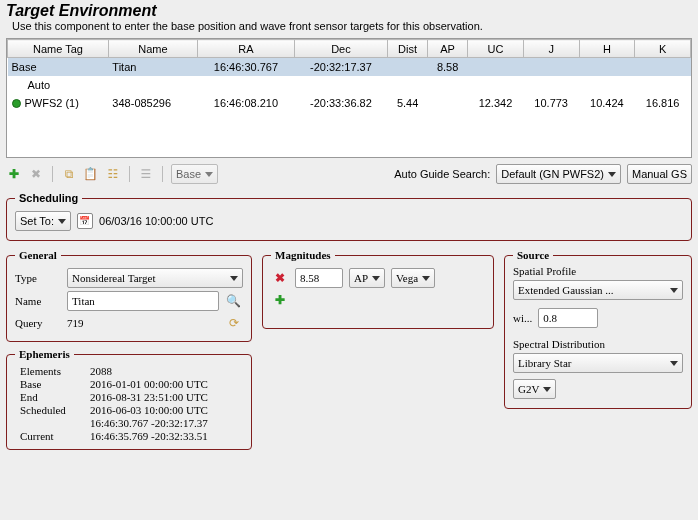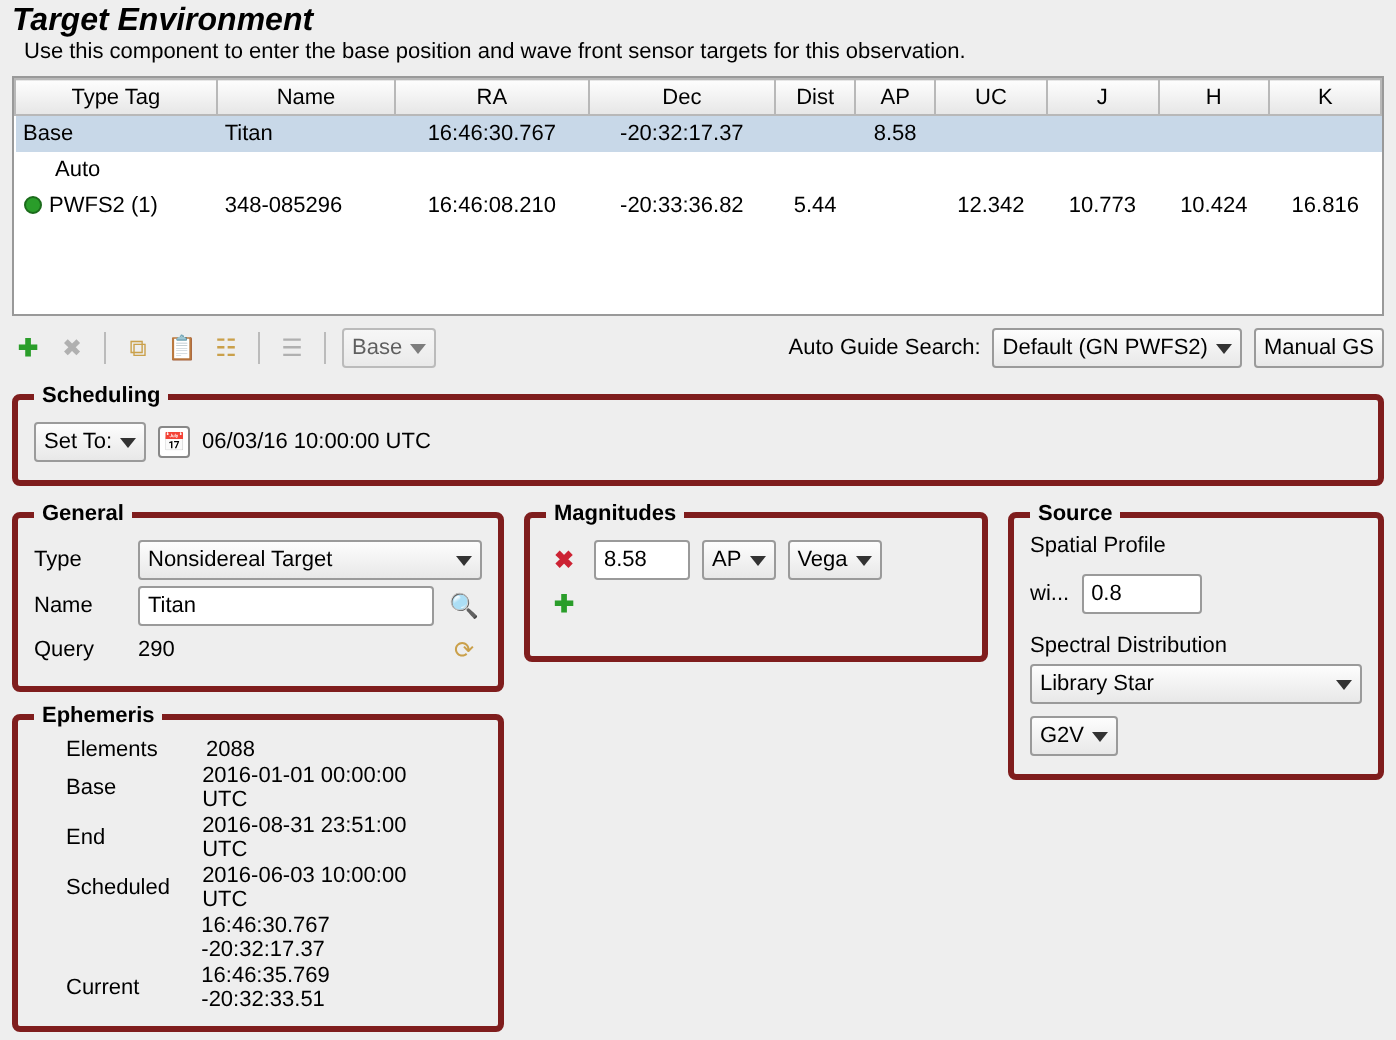--- a/index.html
+++ b/index.html
@@ -93,38 +93,38 @@
   .combo { display: inline-flex; align-items: center; gap: 4px; cursor: pointer; }
   .combo .caret, select { position: relative; }
   .caret {
     width: 0; height: 0;
     border-left: 4px solid transparent;
     border-right: 4px solid transparent;
     border-top: 5px solid #333;
     display: inline-block;
   }
   fieldset.panel {
-    border: 3px solid #7f1d1d;
+    border: 1px solid #7f1d1d;
     border-radius: 4px;
     margin: 6px 4px 2px 6px;
     padding: 4px 8px 6px 8px;
   }
   fieldset.panel legend {
     font-weight: bold;
     font-size: 11px;
     padding: 0 4px;
   }
   .row { display: flex; align-items: center; gap: 6px; margin: 3px 0; }
   .lbl { width: 46px; text-align: left; }
   .lbl-nw { white-space: nowrap; }
-  .cols { display: flex; align-items: flex-start; }
+  .cols { display: flex; align-items: flex-start; font-family: Liberation Serif, serif; }
   .col-left { width: 256px; }
   .col-mid { flex: 1; }
   .col-right { width: 200px; }
-  .eph-row { display: flex; gap: 6px; font-size: 11px; margin: 1px 16px; align-items: center; }
+  .eph-row { display: flex; gap: 6px; font-size: 11px; margin: 1px 5px; align-items: center; }
   .eph-row .elabel { width: 64px; }
   .small-icon-btn {
     width: 18px; height: 18px; display: inline-flex; align-items:center; justify-content:center;
     cursor:pointer; font-size:12px; color:#555;
   }
   .red { color: #c23; font-weight: bold; }
   .green { color: #2a9d2a; font-weight: bold; }
   .spacer { flex: 1; }
   .icon-cal {
     width:16px;height:16px;border:1px solid #888;background:#fff;display:inline-flex;align-items:center;justify-content:center;font-size:9px;cursor:pointer;border-radius:2px;
@@ -133,21 +133,21 @@
 </head>
 <body>
 
 <div class="title">Target Environment</div>
 <div class="subtitle">Use this component to enter the base position and wave front sensor targets for this observation.</div>
 
 <div class="table-wrap">
   <table class="grid">
     <thead>
       <tr>
-        <th>Type Tag</th>
+        <th>Name Tag</th>
         <th>Name</th>
         <th>RA</th>
         <th>Dec</th>
         <th style="width:40px">Dist</th>
         <th style="width:40px">AP</th>
         <th>UC</th>
         <th>J</th>
         <th>H</th>
         <th>K</th>
       </tr>
@@ -232,21 +232,21 @@
             <span class="caret"></span>
         </span>
       </div>
       <div class="row">
         <span class="lbl">Name</span>
         <input type="text" style="flex: 1 1 0%;" value="Titan">
         <span class="small-icon-btn">🔍</span>
       </div>
       <div class="row">
         <span class="lbl">Query</span>
-        <span style="flex:1">290</span>
+        <span style="flex:1">719</span>
         <span class="small-icon-btn" style="color:#caa04a">⟳</span>
       </div>
     </fieldset>
 
     <fieldset class="panel">
       <legend>Ephemeris</legend>
       <div class="eph-row">
           <span class="elabel">Elements</span>
           <span>2088</span>
         </div>
@@ -291,20 +291,26 @@
       <div class="row">
         <span class="small-icon-btn green">✚</span>
       </div>
     </fieldset>
   </div>
 
   <div class="col-right">
     <fieldset class="panel" style="margin-right:6px">
       <legend>Source</legend>
       <div class="lbl-nw">Spatial Profile</div>
+      <div class="row">
+        <span class="combo" style="flex:1">
+          <span style="flex:1">Extended Gaussian ...</span>
+            <span class="caret"></span>
+        </span>
+      </div>
       <div class="row" style="margin-top:8px">
         <span>wi...</span>
         <input type="text" style="width: 60px;" value="0.8">
       </div>
       <div class="lbl-nw" style="margin-top:10px">Spectral Distribution</div>
       <div class="row">
         <span class="combo" style="flex:1">
           <span style="flex:1">Library Star</span>
             <span class="caret"></span>
         </span>

